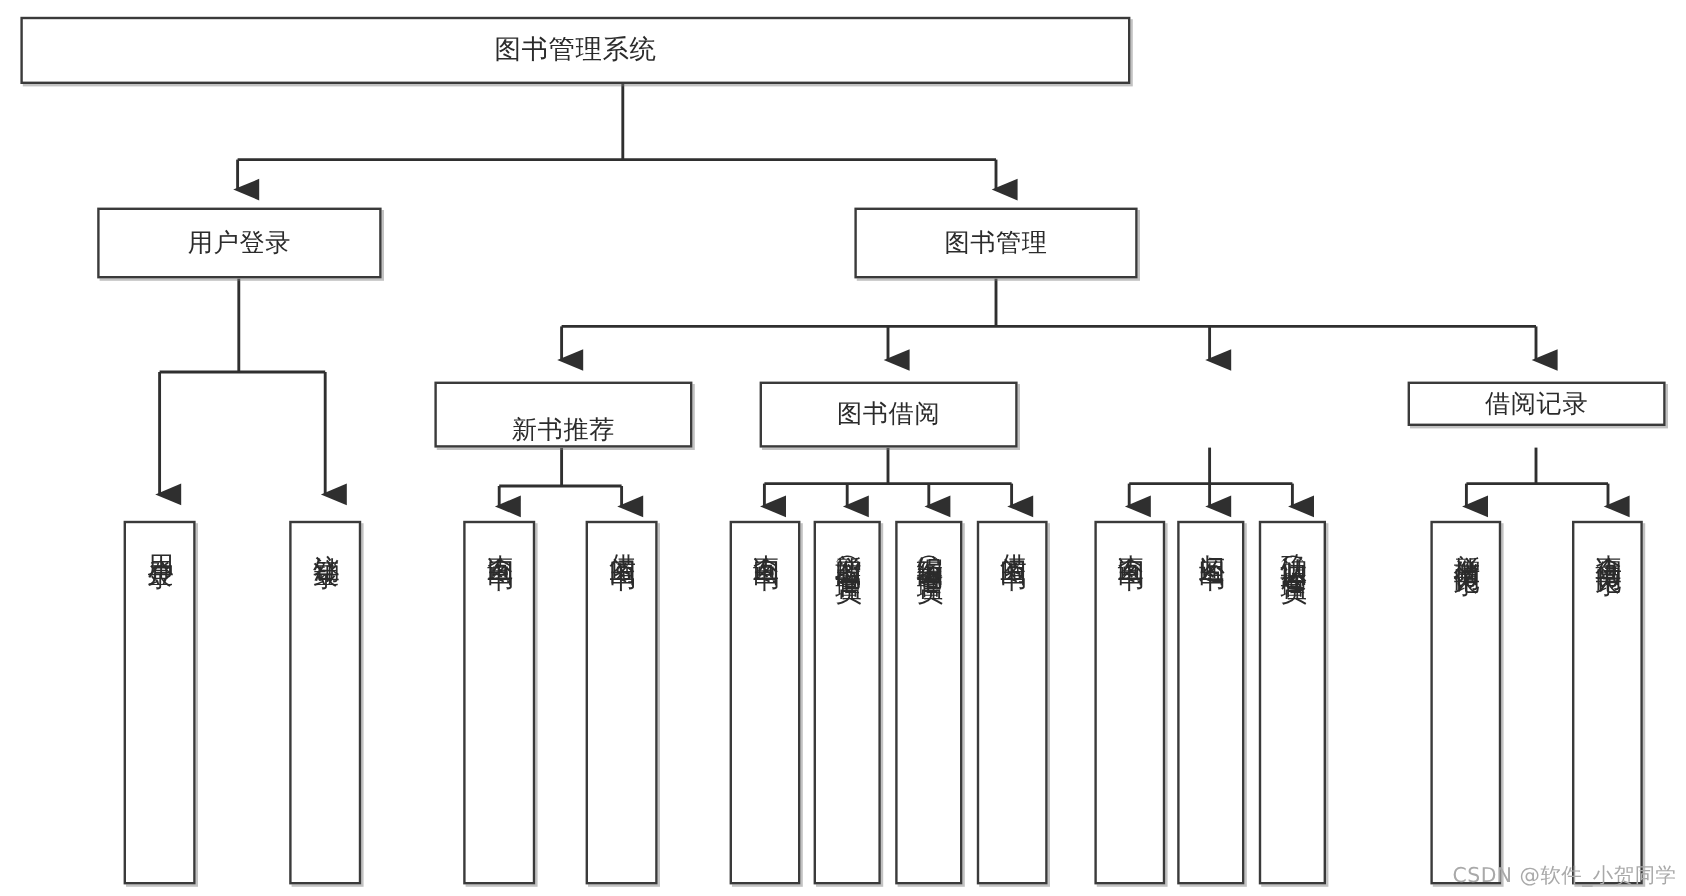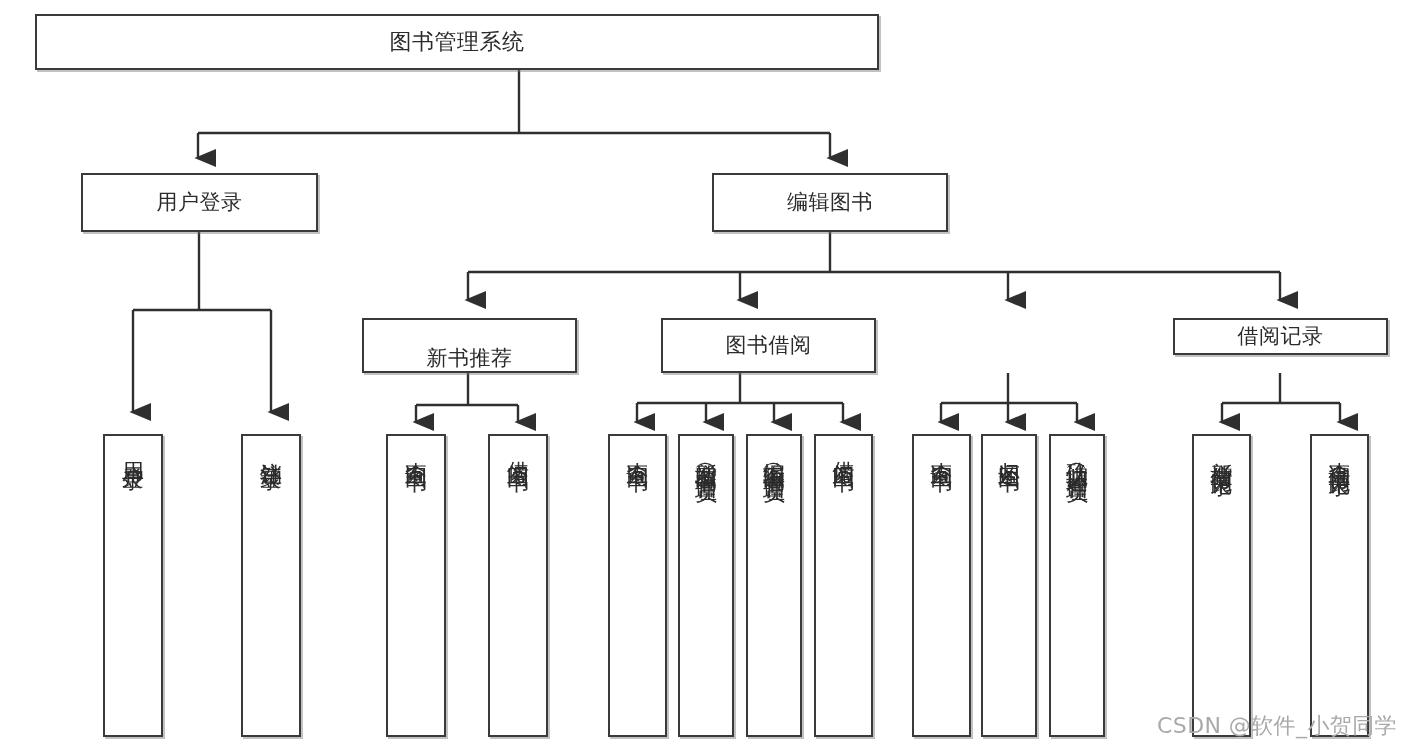--- a/index.html
+++ b/index.html
@@ -61,21 +61,21 @@
     text-orientation: upright;
     font-size: 22px;
     letter-spacing: 3px;
     line-height: 1;
     white-space: nowrap;
   }
   .watermark {
     position: absolute;
     right: 8px;
     bottom: 6px;
-    font-size: 22px;
+    font-size: 17px;
     color: #a9a9a9;
     letter-spacing: 0.4px;
     white-space: nowrap;
   }
 </style>
 </head>
 <body>
 
 <div id="canvas">
 
@@ -123,35 +123,35 @@
       <path d="M 1008 403 L 1008 422" marker-end="url(#arrow)"></path>
       <path d="M 1077 403 L 1077 422" marker-end="url(#arrow)"></path>
 
       <path d="M 1280 373 L 1280 403"></path>
       <path d="M 1222 403 L 1340 403"></path>
       <path d="M 1222 403 L 1222 422" marker-end="url(#arrow)"></path>
       <path d="M 1340 403 L 1340 422" marker-end="url(#arrow)"></path>
     </g>
   </svg>
 
-  <div class="node h root" style="left:35px; top:14px; width:844px; height:56px;">
+  <div class="node h root" style="left:17px; top:14px; width:925px; height:56px;">
     <span class="label">图书管理系统</span>
   </div>
 
   <div class="node h" style="left:81px; top:173px; width:237px; height:59px;">
     <span class="label">用户登录</span>
   </div>
   <div class="node h" style="left:712px; top:173px; width:236px; height:59px;">
-    <span class="label">编辑图书</span>
+    <span class="label">图书管理</span>
   </div>
 
   <div class="node h" style="left:362px; top:318px; width:215px; height:55px;align-items:flex-end;">
     <span class="label">新书推荐</span>
   </div>
-  <div class="node h" style="left:633px; top:318px; width:215px; height:55px;margin-left:28px;">
+  <div class="node h" style="left:633px; top:318px; width:215px; height:55px;">
     <span class="label">图书借阅</span>
   </div>
   <div class="node h" style="left:1173px; top:318px; width:215px; height:37px;">
     <span class="label">借阅记录</span>
   </div>
 
   <div class="node v" style="left:103px; top:434px; width:60px; height:303px;">
     <span class="label">用户登录</span>
   </div>
   <div class="node v" style="left:241px; top:434px; width:60px; height:303px;">

